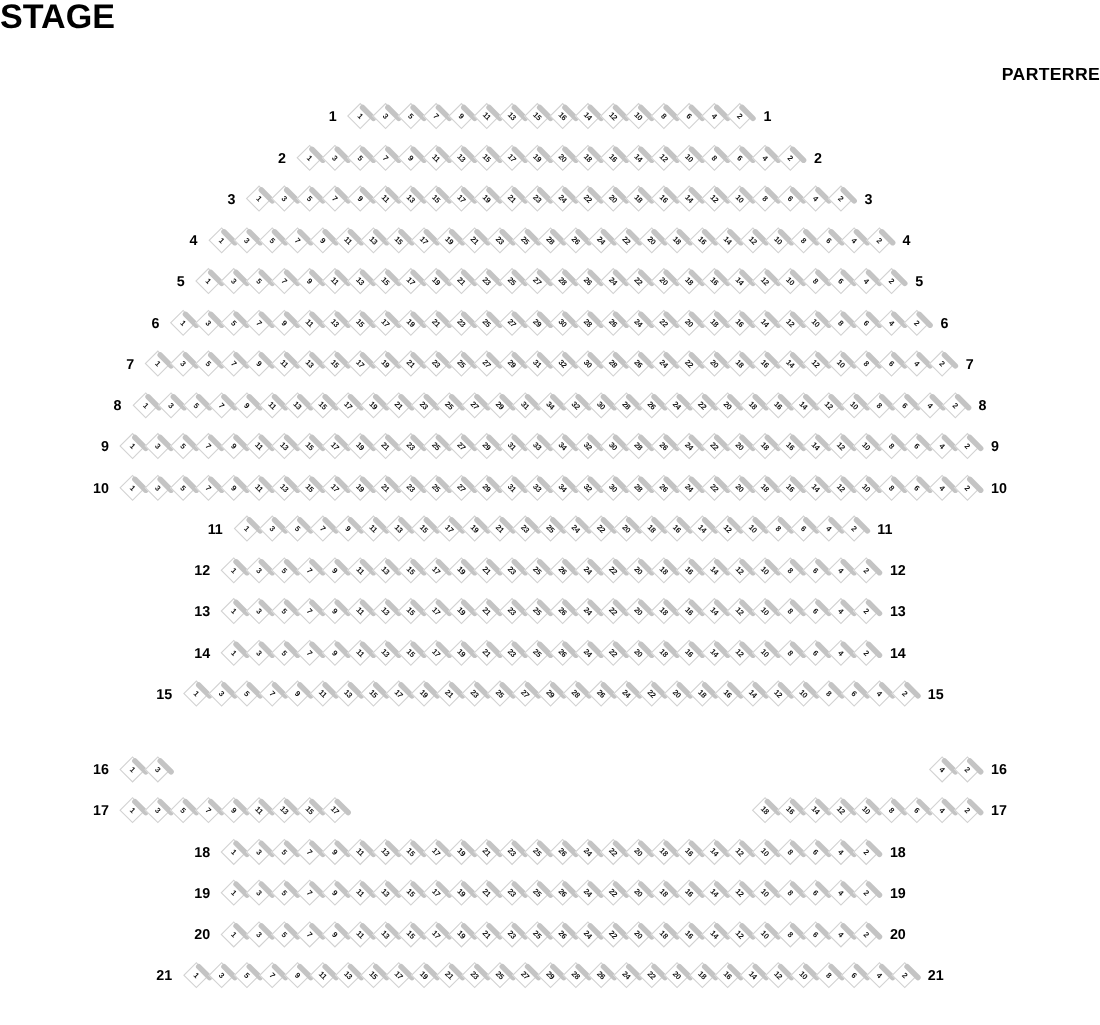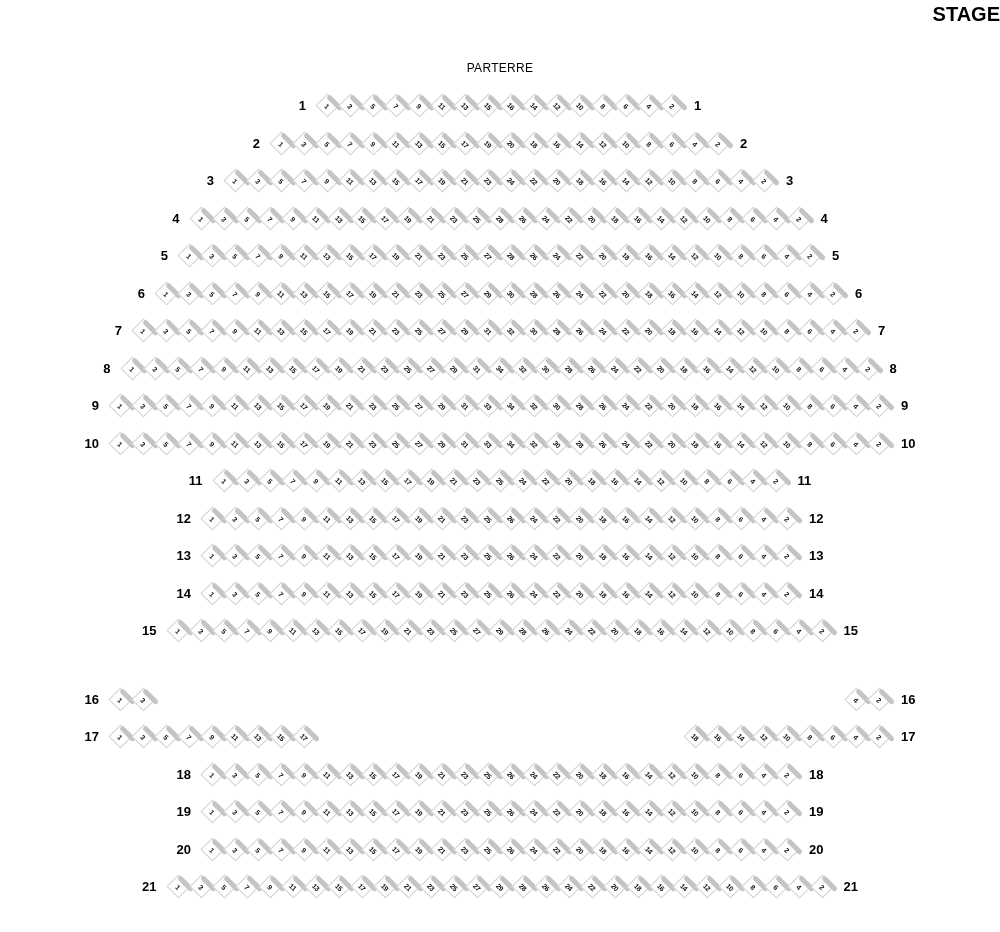--- a/index.html
+++ b/index.html
@@ -1,26 +1,26 @@
 <!DOCTYPE html>
 <html style="--seat-border: #d2d2d2; --seat-back: #c4c4c4; --seat-number: #111111;"><head>
 <meta charset="utf-8">
 <style>
   html,body{margin:0;padding:0;background:#fff;}
   body{
     width:1000px;height:932px;overflow:hidden;position:relative;
     font-family:"Liberation Sans", sans-serif;color:#000;
   }
   .stage-title{
-    margin-top:1px;text-align:right;
-    font-size:20px;line-height:27px;font-weight:700;color:#000;
+    margin-top:1px;text-align:left;
+    font-size:31px;line-height:27px;font-weight:700;color:#000;
   }
   .section-title{
-    margin-top:33px;text-align:center;
-    font-size:12px;line-height:15px;font-weight:400;letter-spacing:.3px;color:#000;
+    margin-top:33px;text-align:right;
+    font-size:16px;line-height:15px;font-weight:700;letter-spacing:.3px;color:#000;
   }
   .rows{margin-top:11px;}
   .row{
     height:37.5px;display:flex;align-items:center;justify-content:center;
   }
   .row.section-break{margin-top:31px;}
   .row-label{
     font-size:13px;font-weight:700;color:#000;margin:0 10px;
     min-width:18px;
   }

